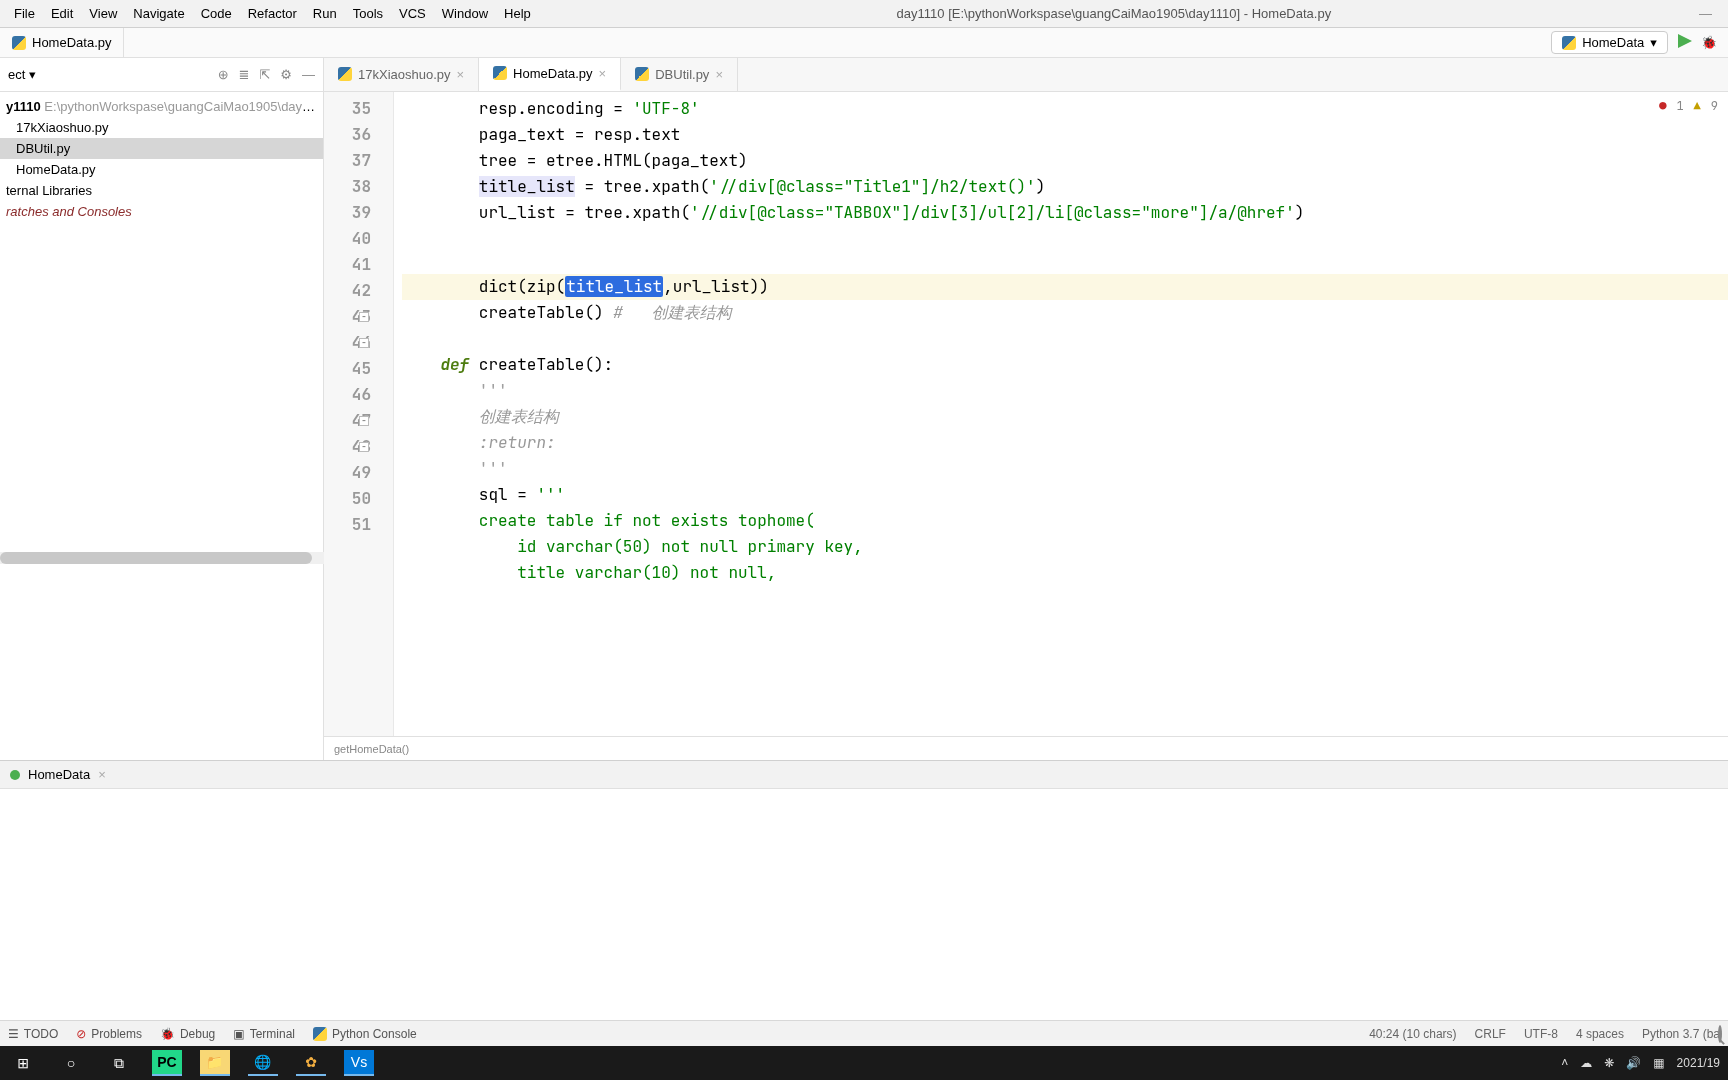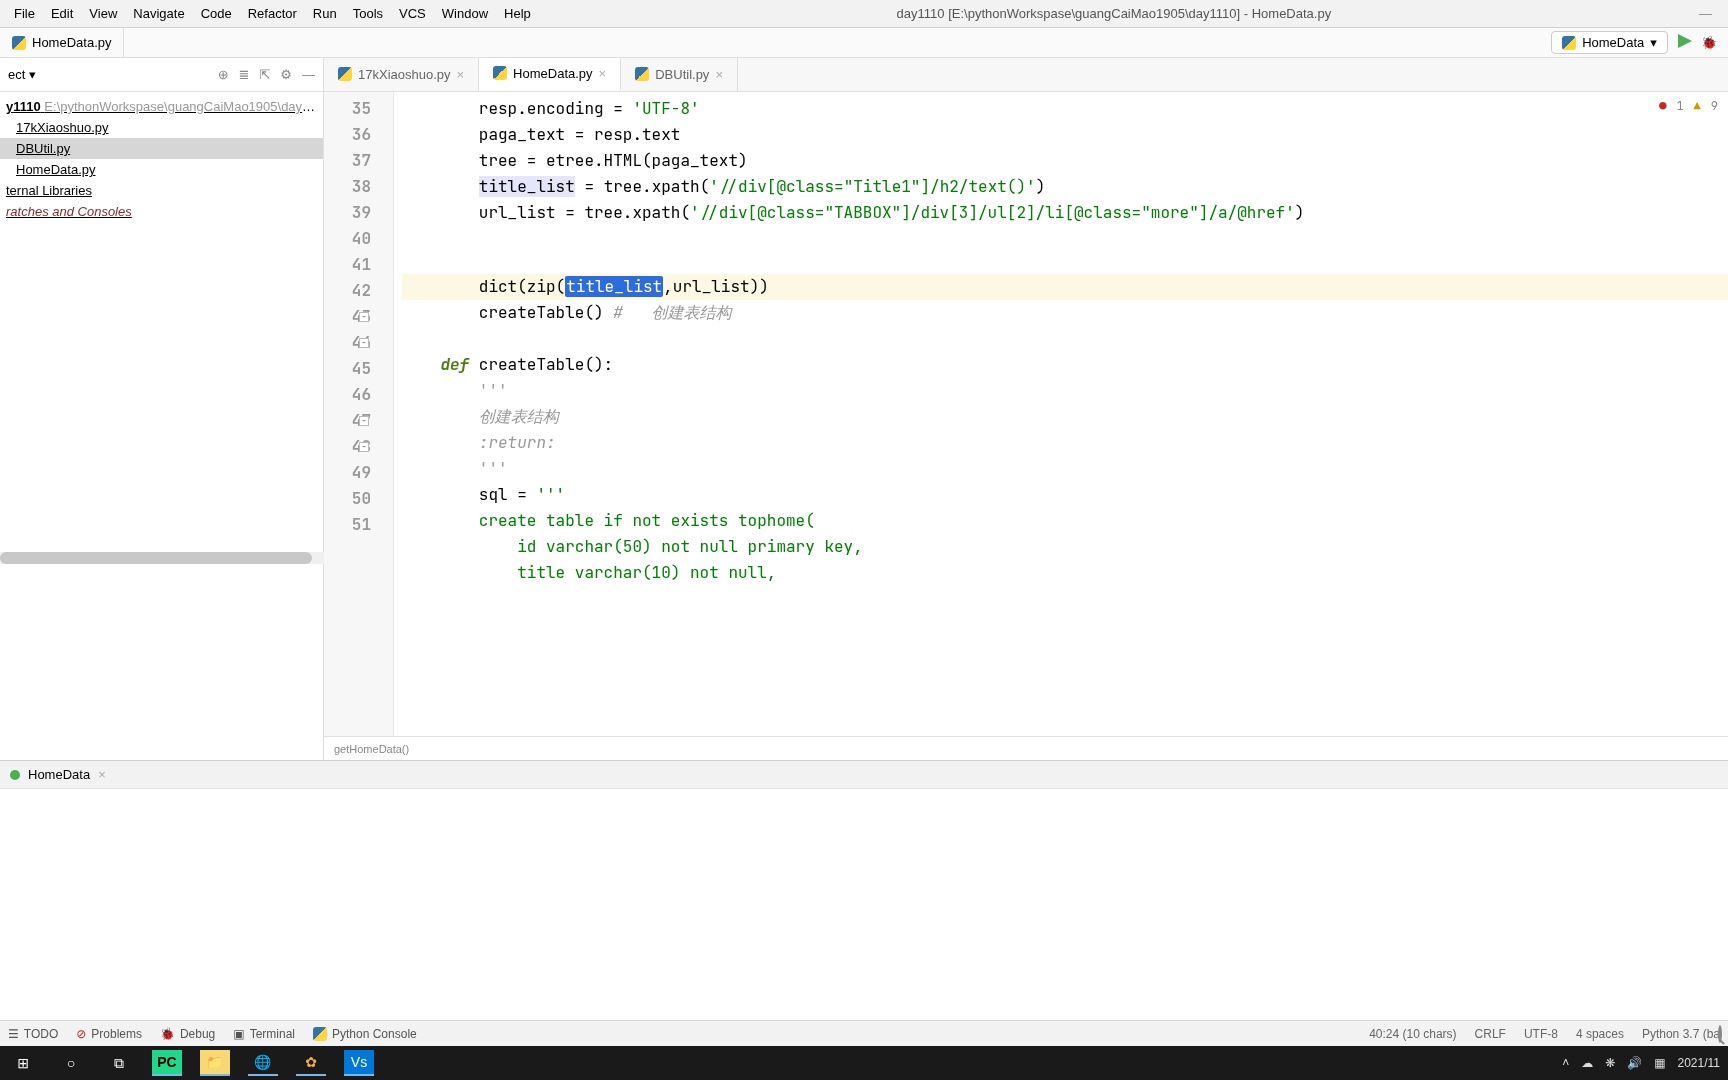--- a/index.html
+++ b/index.html
@@ -17,21 +17,21 @@
   .run-config { display:flex; align-items:center; gap:10px; padding:0 10px; }
   .run-select { display:flex; align-items:center; gap:6px; border:1px solid #ccc; border-radius:4px; padding:3px 10px; background:#fff; }
   .run-btn svg { width:14px; height:14px; fill:#4caf50; }
   
   .main { display:flex; height:calc(100% - 28px - 30px - 260px - 26px - 34px); }
   .sidebar { width:324px; border-right:1px solid #e0e0e0; overflow:hidden; }
   .sb-toolbar { height:34px; display:flex; align-items:center; padding:0 8px; gap:13px; border-bottom:1px solid #e0e0e0; justify-content:space-between;}
   .sb-toolbar .left { display:flex; align-items:center; gap:6px; }
   .sb-toolbar .right { display:flex; align-items:center; gap:10px; color:#888; }
   .tree { padding:4px 0; font-size:13px; }
-  .tree-item { padding:3px 6px; white-space:nowrap; overflow:hidden; text-overflow:ellipsis;text-decoration:underline;}
+  .tree-item { padding:3px 6px; white-space:nowrap; overflow:hidden; text-overflow:ellipsis;}
   .tree-item.selected { background:#d6d6d6; }
   .tree-item .path { color:#999; }
   .tree-item .italic { font-style:italic; color:#8a2a2a; }
   
   .editor-col { flex:1; display:flex; flex-direction:column; overflow:hidden; }
   .ed-tabs { height:34px; display:flex; align-items:flex-end; background:#f7f7f7; border-bottom:1px solid #e0e0e0; }
   .ed-tab { height:34px; display:flex; align-items:center; gap:6px; padding:0 14px; border-right:1px solid #e0e0e0; color:#666; }
   .ed-tab.active { background:#fff; border-bottom:2px solid #fff; color:#000; }
   .ed-tab .close { color:#aaa; }
   .code-area { flex:1; display:flex; font-family:"JetBrains Mono","Consolas",monospace; font-size:16px; overflow:hidden; position:relative;}
@@ -240,21 +240,21 @@
   <div class="tbtn active" style="background:#f8d775;">📁</div>
   <div class="tbtn active">🌐</div>
   <div class="tbtn active" style="color:#f5b041;">✿</div>
   <div class="tbtn active" style="background:#0078d7;color:#fff;">Vs</div>
   <div class="tray">
     <span>˄</span>
     <span>☁</span>
     <span>❋</span>
     <span>🔊</span>
     <span>▦</span>
-    <span>2021/11</span>
+    <span>2021/19</span>
   </div>
 </div>
 
 <div style="position:absolute; left:0; top:552px; width:324px;">
   <div class="hscroll">
       <div class="hscroll-thumb"></div>
     </div>
 </div>
 
 </body></html>

